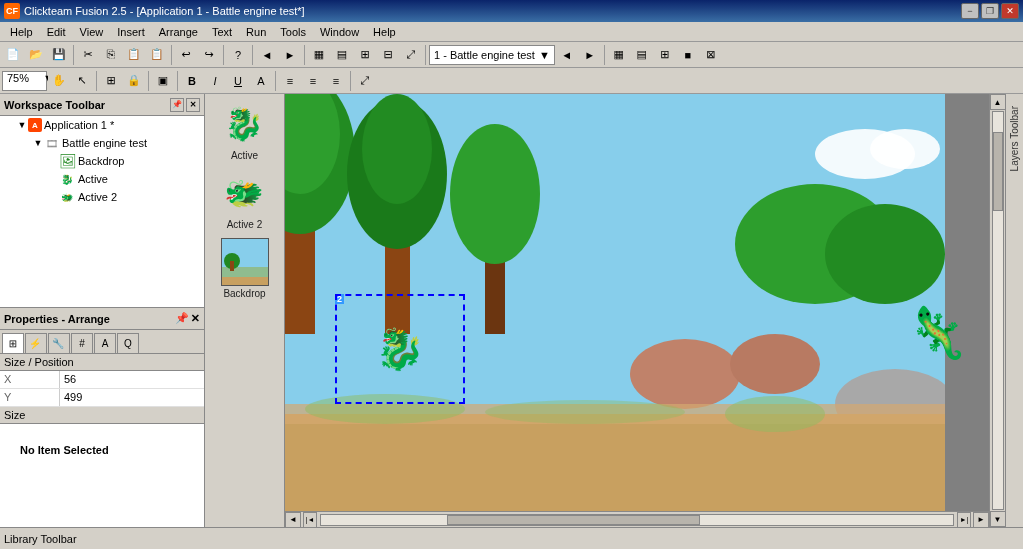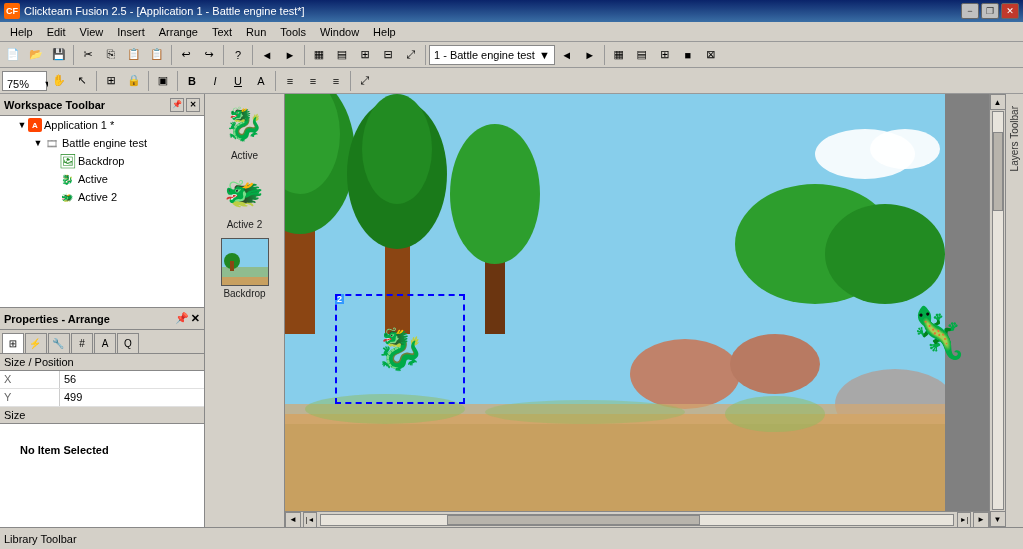--- a/index.html
+++ b/index.html
@@ -65,21 +65,21 @@
       gap: 4px;
       cursor: pointer;
     }
     .tb-zoom {
       height: 20px;
       background: white;
       border: 1px solid #888;
       padding: 0 4px;
       font-size: 11px;
       display: flex;
-      align-items: flex-end;
+      align-items: flex-start;
       gap: 14px;
       cursor: pointer;
       width: 45px;
     }
 
     
     #main-layout {
       display: flex;
       height: calc(549px - 22px - 20px - 26px - 26px - 22px);
     }

